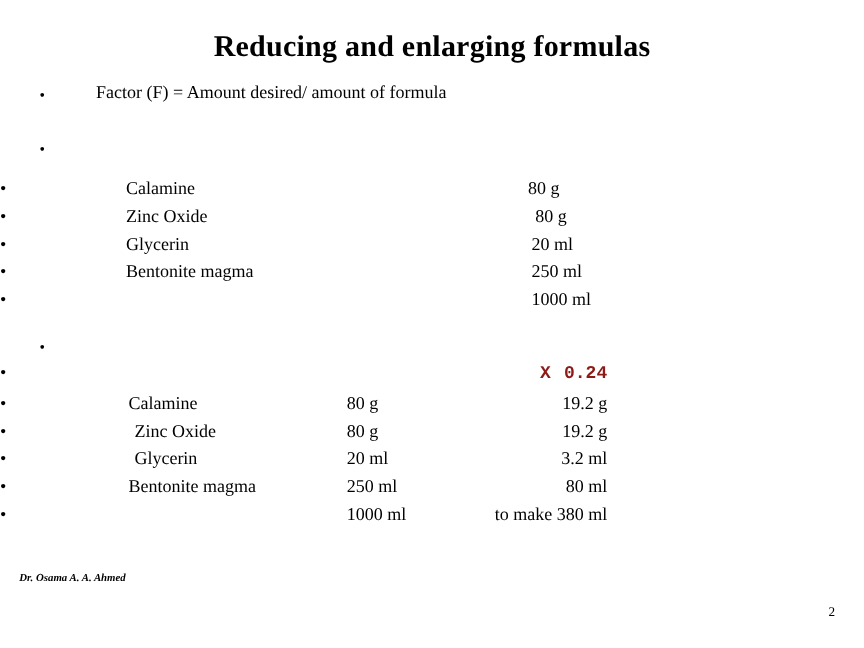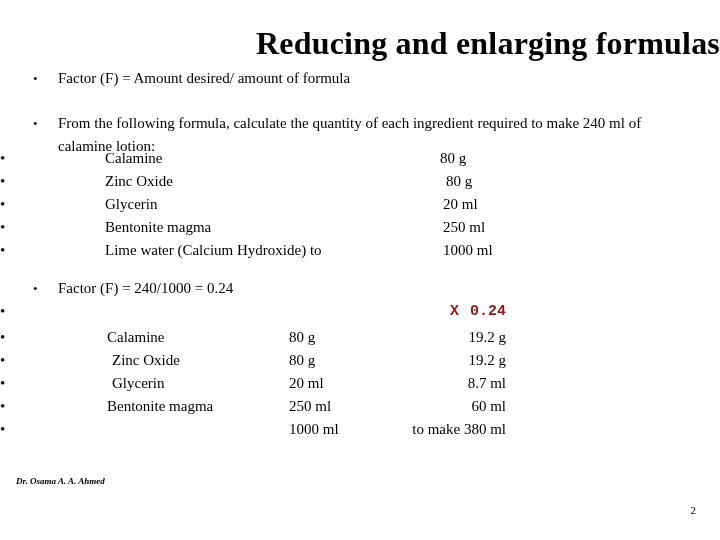--- a/index.html
+++ b/index.html
@@ -18,22 +18,22 @@
     background: #ffffff;
     overflow: hidden;
   }
 
   
   #slide-title {
     position: absolute;
     left: 0;
     top: 26px;
     width: 720px;
-    text-align: right;
-    font-size: 32px;
+    text-align: center;
+    font-size: 25px;
     font-weight: bold;
     letter-spacing: 0.2px;
     line-height: 1.1;
     white-space: nowrap;
   }
 
   
   .body-block {
     position: absolute;
     left: 0;
@@ -54,21 +54,21 @@
     top: 0;
     width: 10px;
     font-size: 13px;
     line-height: 23px;
     text-align: left;
   }
 
   
   .lvl1-text {
     display: block;
-    margin-left: 58px;
+    margin-left: 80px;
     margin-right: 34px;
     font-size: 15px;
     line-height: 23px;
   }
 
   
   .ing-row {
     position: relative;
     height: 23px;
     font-size: 15px;
@@ -170,21 +170,20 @@
 
   <div class="body-block" style="top:67px;">
 
     <div class="bullet-line">
       <span class="bullet">•</span>
       <span class="lvl1-text">Factor (F) = Amount desired/ amount of formula</span>
     </div>
 
     <div class="bullet-line" style="margin-top:22px;">
       <span class="bullet">•</span>
-      <span class="lvl1-text">From the following formula, calculate the quantity of each ingredient required to make 240 ml of calamine lotion:</span>
     </div>
 
   </div>
 
   <div class="body-block" style="top:147px;">
 
     <div class="ing-row indent-a">
       <span class="bullet">•</span>
       <span class="name">Calamine</span>
       <span class="qty">80 g</span>
@@ -203,31 +202,29 @@
     </div>
 
     <div class="ing-row indent-c">
       <span class="bullet">•</span>
       <span class="name">Bentonite magma</span>
       <span class="qty">250 ml</span>
     </div>
 
     <div class="ing-row indent-c">
       <span class="bullet">•</span>
-      <span class="name">Lime water (Calcium Hydroxide)  to</span>
       <span class="qty">1000 ml</span>
     </div>
 
   </div>
 
   <div class="body-block" style="top:277px;">
 
     <div class="bullet-line">
       <span class="bullet">•</span>
-      <span class="lvl1-text">Factor (F) = 240/1000 = 0.24</span>
     </div>
 
     <div id="multiplier-line">
       <span class="bullet">•</span>
       <span class="mult-wrap" style="color: rgb(140, 26, 24); font-family: Liberation Mono, monospace;">
         <span class="mult-x">X</span><span class="mult-val">0.24</span>
       </span>
     </div>
 
   </div>
@@ -245,28 +242,28 @@
       <span class="bullet">•</span>
       <span class="name">Zinc Oxide</span>
       <span class="base">80 g</span>
       <span class="result">19.2 g</span>
     </div>
 
     <div class="calc-row ind-2">
       <span class="bullet">•</span>
       <span class="name">Glycerin</span>
       <span class="base">20 ml</span>
-      <span class="result">8.7 ml</span>
+      <span class="result">3.2 ml</span>
     </div>
 
     <div class="calc-row ind-1">
       <span class="bullet">•</span>
       <span class="name">Bentonite magma</span>
       <span class="base">250 ml</span>
-      <span class="result">60 ml</span>
+      <span class="result">80 ml</span>
     </div>
 
     <div class="calc-row ind-2">
       <span class="bullet">•</span>
       <span class="base">1000 ml</span>
       <span class="result">to make 380 ml</span>
     </div>
 
   </div>
 

